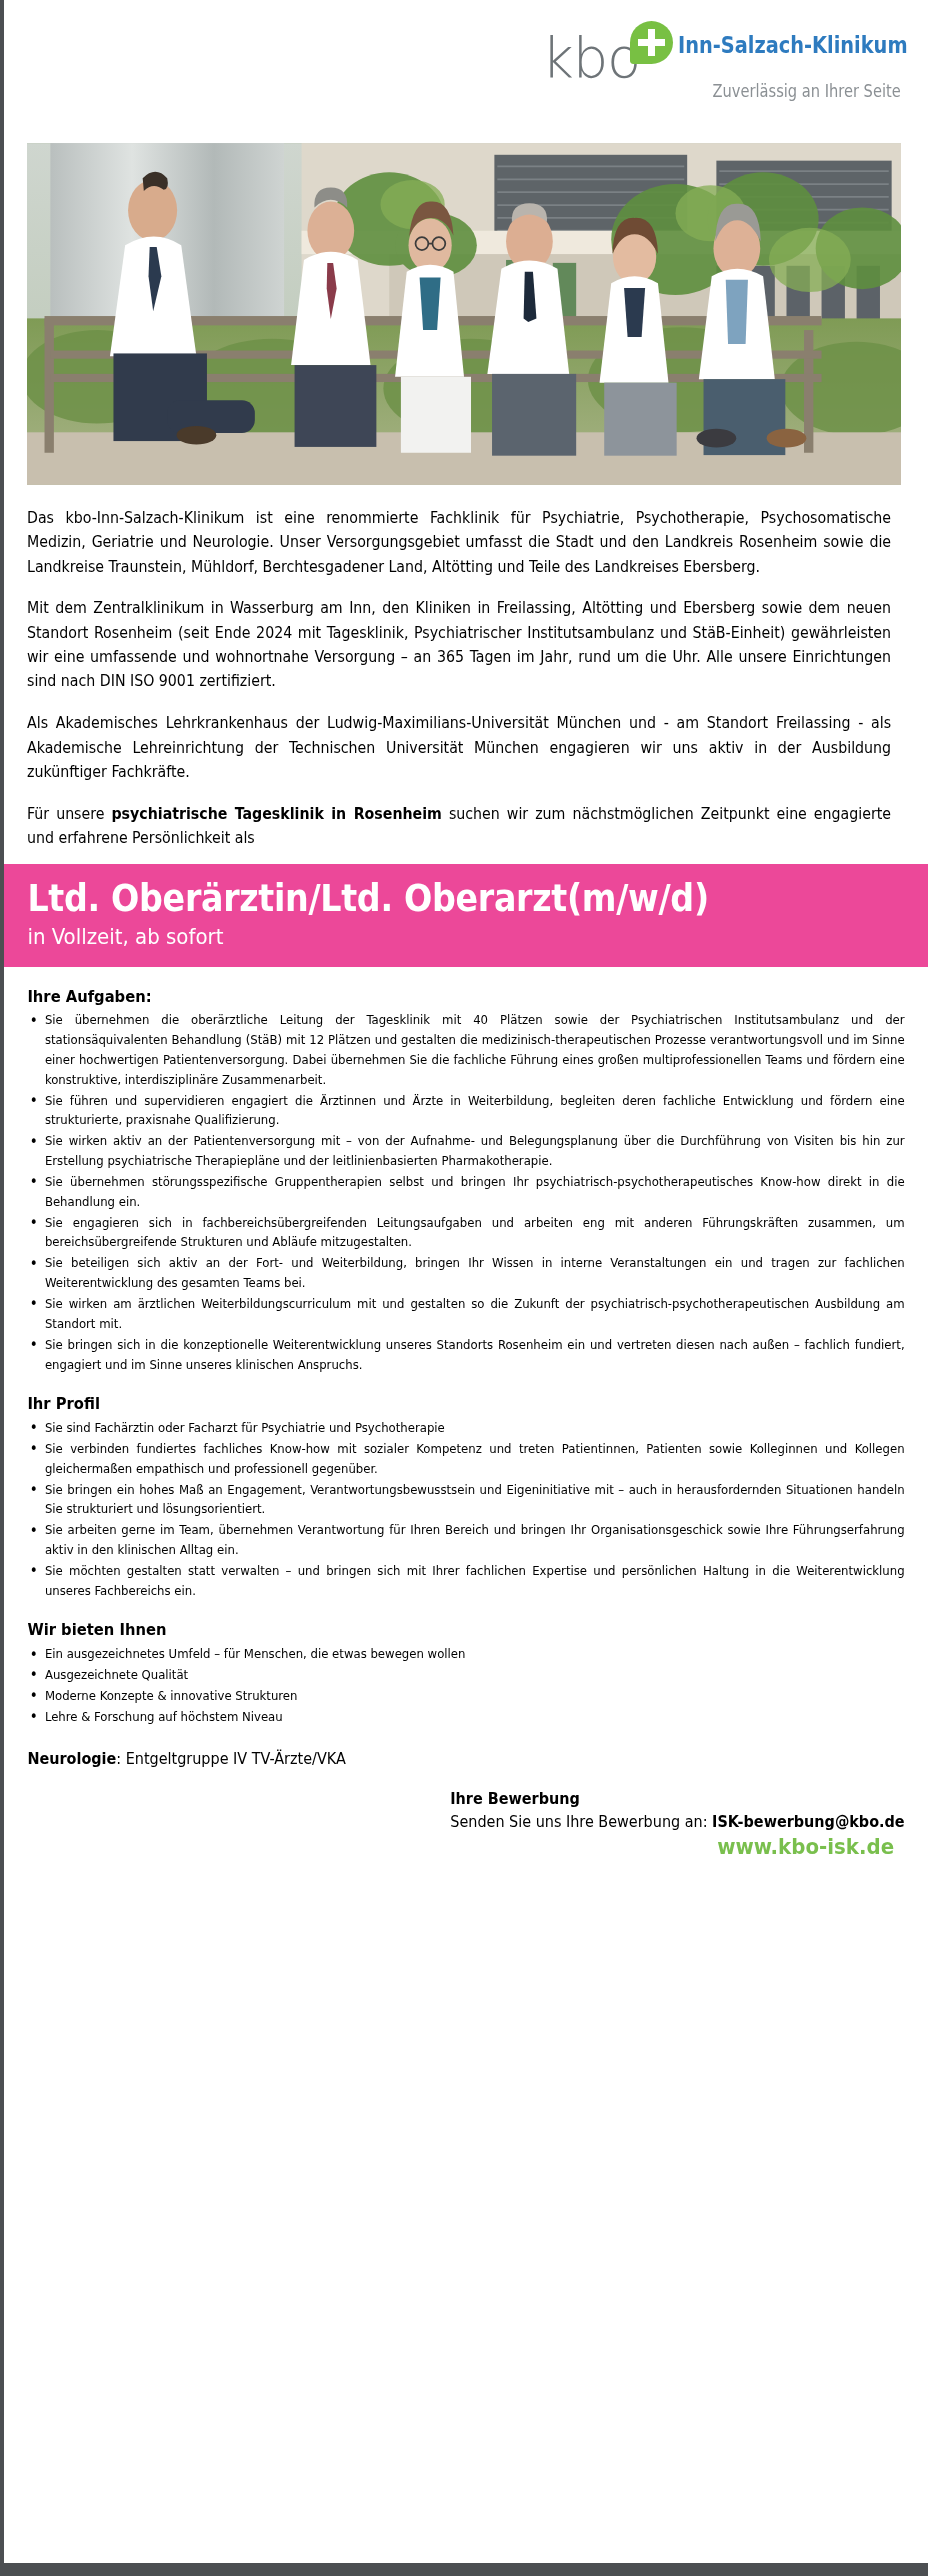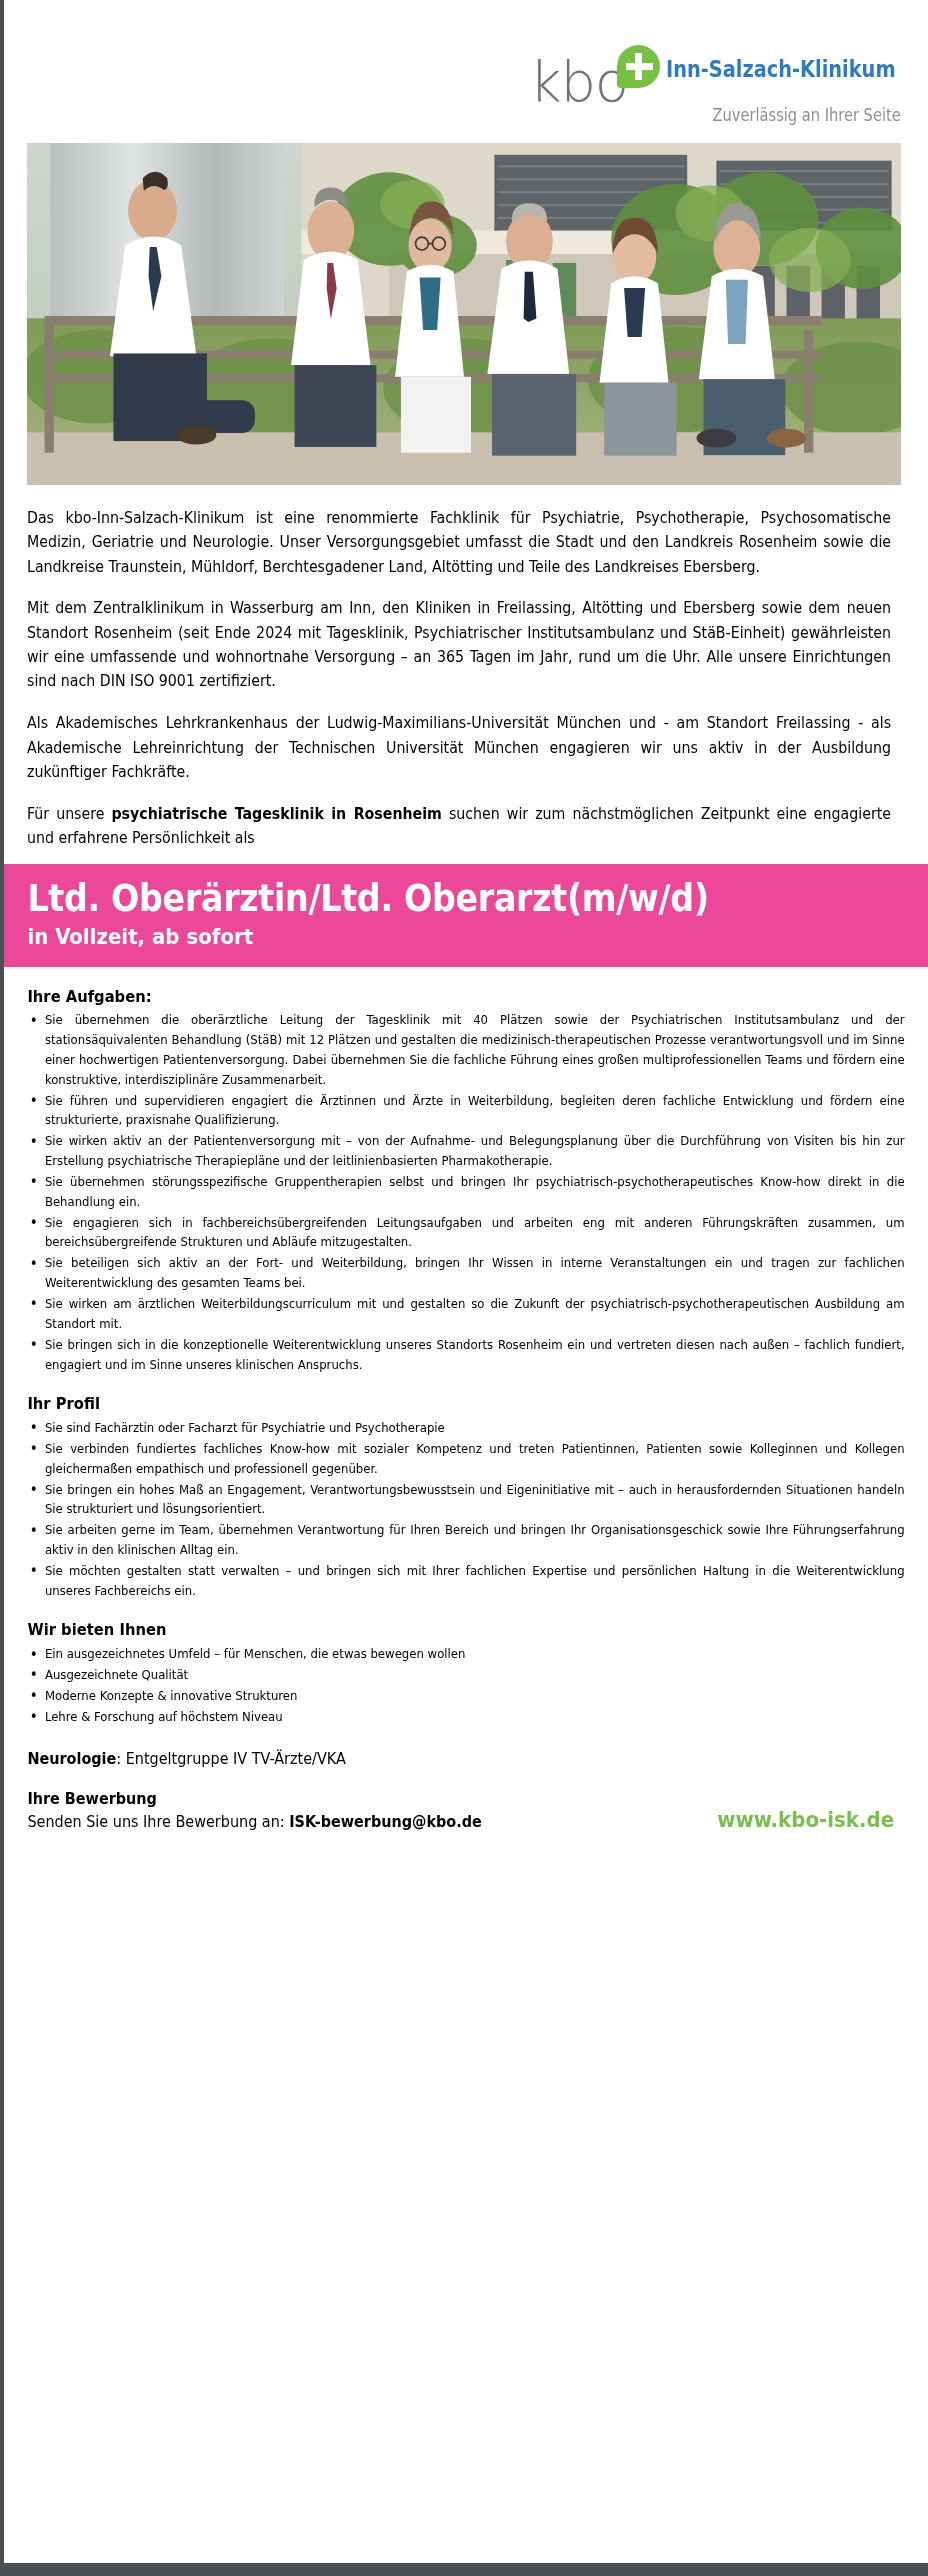--- a/index.html
+++ b/index.html
@@ -31,22 +31,21 @@
   .logo {
     position: absolute;
     right: 24.5px;
     top: 21px;
     width: 362px;
     height: 105px;
   }
   .logo-row {
     display: flex;
     align-items: flex-end;
-    justify-content: center;
-    margin-top: 24px;
+    justify-content: flex-start;
   }
   .logo-kbo {
     font-family: "DejaVu Sans", sans-serif;
     font-size: 56px;
     font-weight: 300;
     color: #6e7478;
     letter-spacing: -1.2px;
     line-height: 0.92;
     position: relative;
     top: 4.7px;
@@ -139,21 +138,21 @@
     font-size: 37px;
     font-weight: bold;
     line-height: 1.06;
     letter-spacing: -0.3px;
     margin: 0;
     white-space: nowrap;
   }
   .banner-sub {
     font-family: "Liberation Sans Narrow", "DejaVu Sans Condensed", "Liberation Sans", sans-serif;
     font-size: 22px;
-    font-weight: bold;
+    font-weight: normal;
     margin: 5.8px 0 0 0;
   }
 
   
   .sections { padding: 20px 23.4px 0 23.4px; }
   .sec-head {
     font-family: "Liberation Sans Narrow", "DejaVu Sans Condensed", "Liberation Sans", sans-serif;
     font-size: 16.4px;
     font-weight: bold;
     margin: 0 0 4.7px 0;
@@ -189,20 +188,21 @@
     font-size: 16px;
     line-height: 1.42;
     margin: 0;
   }
   .fline.bold { font-weight: bold; }
   .fblock + .fblock { margin-top: 17.5px; }
   .apply-row {
     display: flex;
     align-items: flex-end;
     justify-content: space-between;
+    flex-direction: column;
   }
   .apply-left { flex: 1 1 auto; }
   .weburl {
     font-family: "Liberation Sans Narrow", "DejaVu Sans Condensed", "Liberation Sans", sans-serif;
     font-size: 22px;
     font-weight: bold;
     color: #79bf4d;
     white-space: nowrap;
     padding-right: 10.5px;
     padding-bottom: 1.2px;

